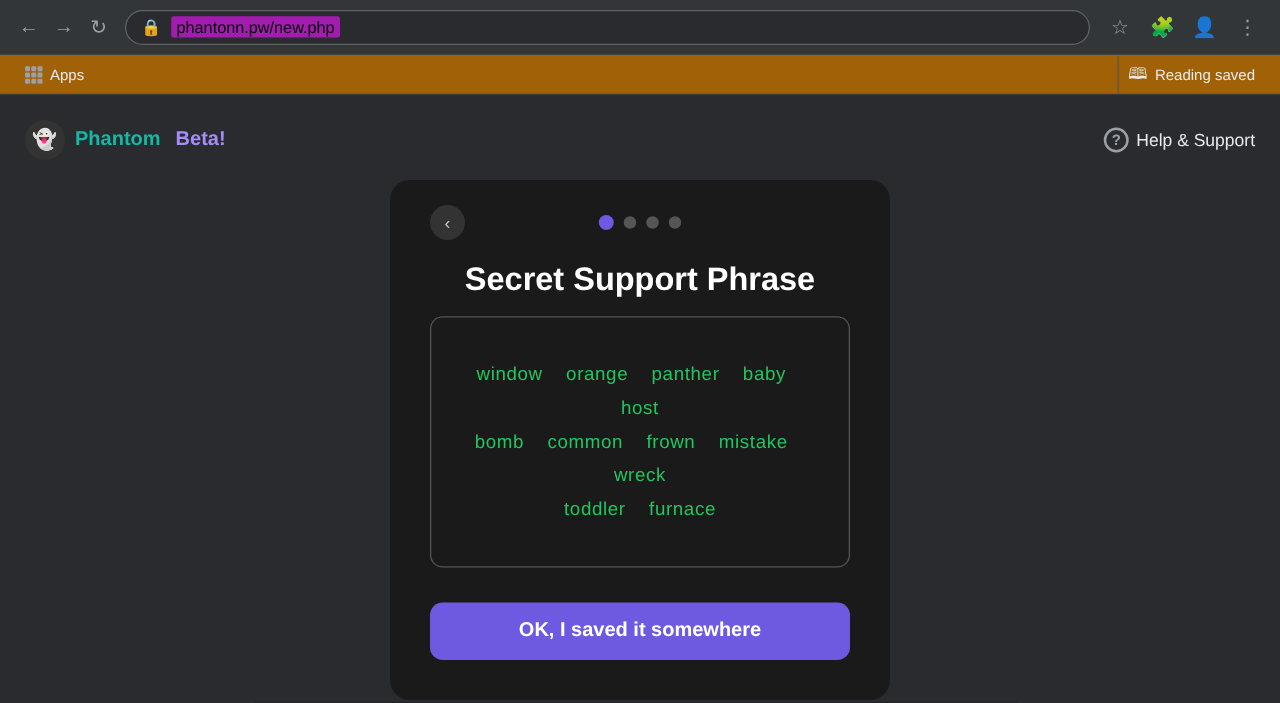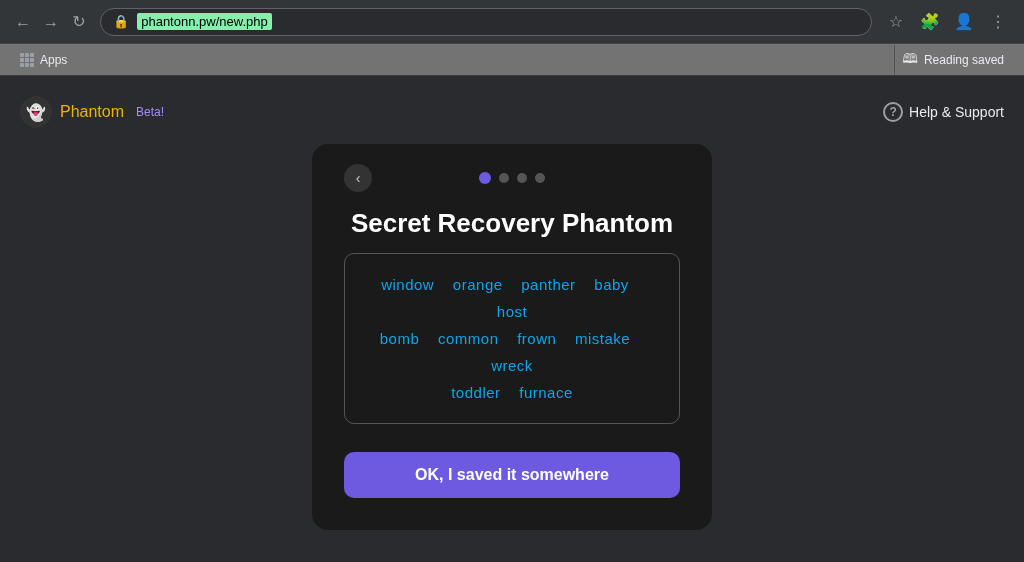--- a/index.html
+++ b/index.html
@@ -43,21 +43,21 @@
       height: 28px;
       background: #2a2b2e;
       border-radius: 14px;
       display: flex;
       align-items: center;
       padding: 0 12px;
       gap: 8px;
       border: 1px solid #5f6368;
     }
     .address-url {
-      background: #86efac;
+      background: #a21caf;
       color: #000;
       font-size: 13px;
       padding: 1px 4px;
       border-radius: 2px;
     }
     .browser-icons-right {
       display: flex;
       gap: 6px;
       align-items: center;
       color: #9aa0a6;
@@ -68,21 +68,21 @@
       display: flex;
       align-items: center;
       justify-content: center;
       border-radius: 50%;
       cursor: pointer;
       font-size: 16px;
     }
 
     
     .bookmarks-bar {
-      background: #737373;
+      background: #a16207;
       height: 32px;
       display: flex;
       align-items: center;
       padding: 0 12px;
       gap: 16px;
       border-bottom: 1px solid #3c3c3c;
     }
     .apps-item {
       display: flex;
       align-items: center;
@@ -147,28 +147,28 @@
       height: 32px;
       background: #333;
       border-radius: 50%;
       display: flex;
       align-items: center;
       justify-content: center;
       color: #fff;
       font-size: 16px;
     }
     .phantom-name {
-      color: #eab308;
-      font-size: 16px;
-      font-weight: 400;
+      color: #14b8a6;
+      font-size: 16px;
+      font-weight: 700;
     }
     .phantom-beta {
       color: #a78bfa;
-      font-size: 12px;
-      font-weight: 400;
+      font-size: 16px;
+      font-weight: 700;
       margin-left: 4px;
       text-align: right;
     }
     .help-support {
       display: flex;
       align-items: center;
       gap: 6px;
       color: #e8eaed;
       font-size: 14px;
       cursor: pointer;
@@ -251,22 +251,22 @@
       text-align: center;
       line-height: 1.5;
       margin-bottom: 24px;
     }
 
     
     .seed-box {
       width: 100%;
       border: 1.5px solid #555;
       border-radius: 10px;
-      padding: 17px 20px;
-      color: #0ea5e9;
+      padding: 32px 20px;
+      color: #22c55e;
       font-size: 15px;
       line-height: 1.8;
       text-align: center;
       letter-spacing: 0.5px;
       margin-bottom: 28px;
       background: transparent;
       font-family: inherit;
     }
 
     
@@ -346,21 +346,21 @@
     <div class="card-nav">
       <div class="back-arrow">‹</div>
       <div class="dots">
         <div class="dot active"></div>
         <div class="dot"></div>
         <div class="dot"></div>
         <div class="dot"></div>
       </div>
     </div>
 
-    <div class="card-title">Secret Recovery Phantom</div>
+    <div class="card-title">Secret Support Phrase</div>
 
 
     <div class="seed-box">
       window &nbsp;&nbsp; orange &nbsp;&nbsp; panther &nbsp;&nbsp; baby &nbsp;&nbsp; host<br>
       bomb &nbsp;&nbsp; common &nbsp;&nbsp; frown &nbsp;&nbsp; mistake &nbsp;&nbsp; wreck<br>
       toddler &nbsp;&nbsp; furnace
     </div>
 
     <button class="ok-button">OK, I saved it somewhere</button>
 

